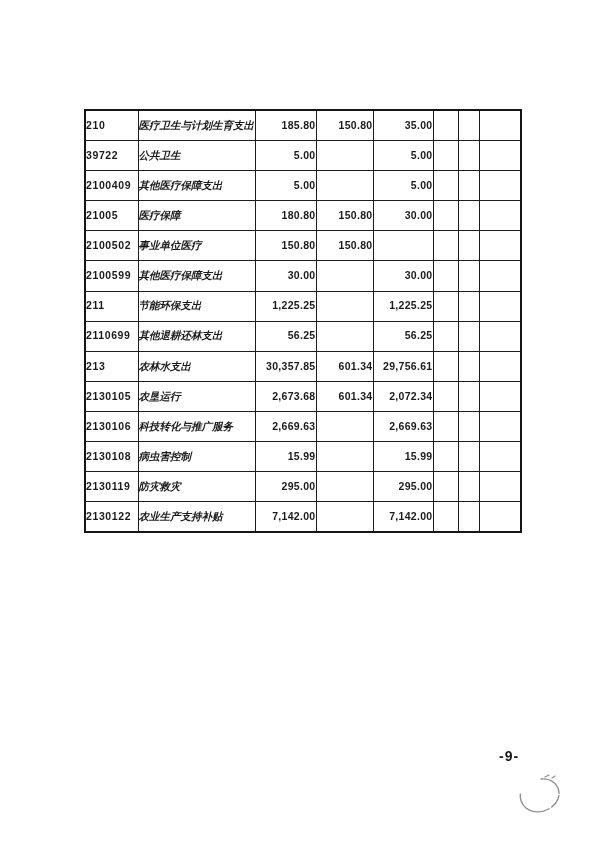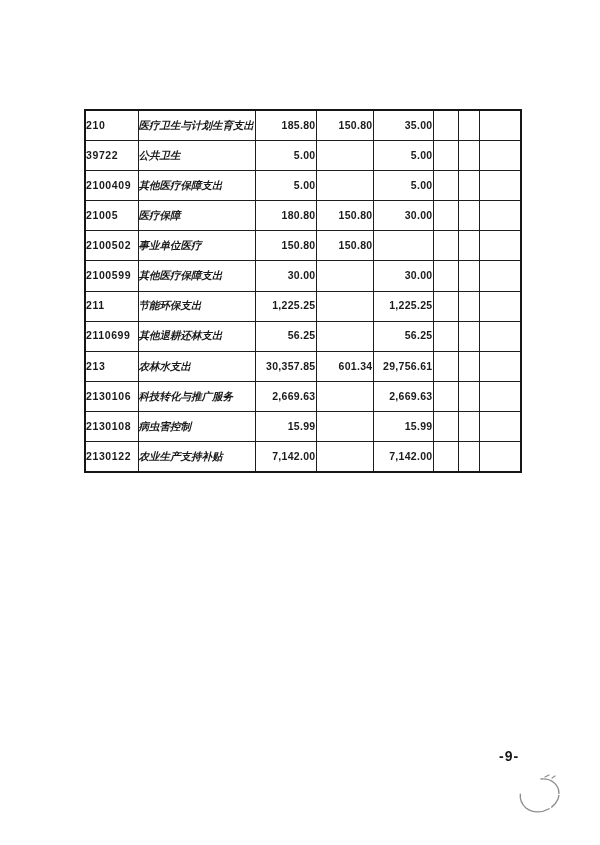--- a/index.html
+++ b/index.html
@@ -178,35 +178,55 @@
       <td class="code">213</td>
       <td class="name">农林水支出</td>
       <td class="num">30,357.85</td>
       <td class="num">601.34</td>
       <td class="num">29,756.61</td>
       <td class="num"></td>
       <td class="num"></td>
       <td class="num"></td>
     </tr>
         <tr>
+      <td class="code">2130105</td>
+      <td class="name">农垦运行</td>
+      <td class="num">2,673.68</td>
+      <td class="num">601.34</td>
+      <td class="num">2,072.34</td>
+      <td class="num"></td>
+      <td class="num"></td>
+      <td class="num"></td>
+    </tr>
+        <tr>
       <td class="code">2130106</td>
       <td class="name">科技转化与推广服务</td>
       <td class="num">2,669.63</td>
       <td class="num"></td>
       <td class="num">2,669.63</td>
       <td class="num"></td>
       <td class="num"></td>
       <td class="num"></td>
     </tr>
         <tr>
       <td class="code">2130108</td>
       <td class="name">病虫害控制</td>
       <td class="num">15.99</td>
       <td class="num"></td>
       <td class="num">15.99</td>
+      <td class="num"></td>
+      <td class="num"></td>
+      <td class="num"></td>
+    </tr>
+        <tr>
+      <td class="code">2130119</td>
+      <td class="name">防灾救灾</td>
+      <td class="num">295.00</td>
+      <td class="num"></td>
+      <td class="num">295.00</td>
       <td class="num"></td>
       <td class="num"></td>
       <td class="num"></td>
     </tr>
         <tr>
       <td class="code">2130122</td>
       <td class="name">农业生产支持补贴</td>
       <td class="num">7,142.00</td>
       <td class="num"></td>
       <td class="num">7,142.00</td>

